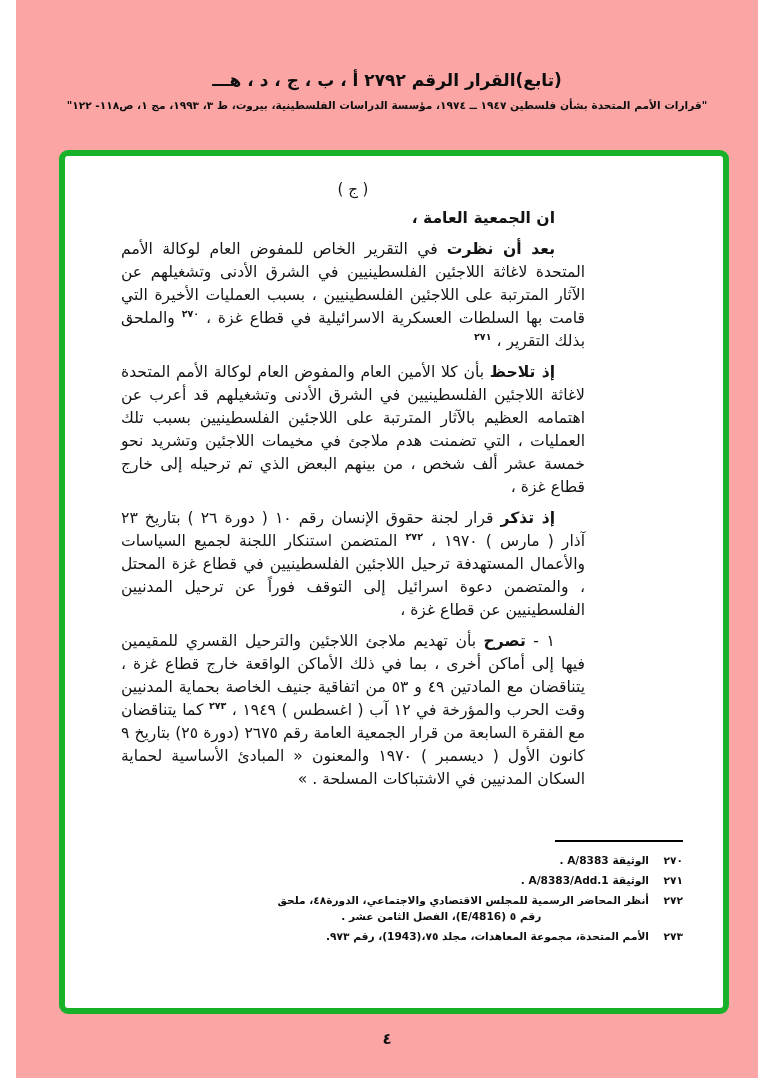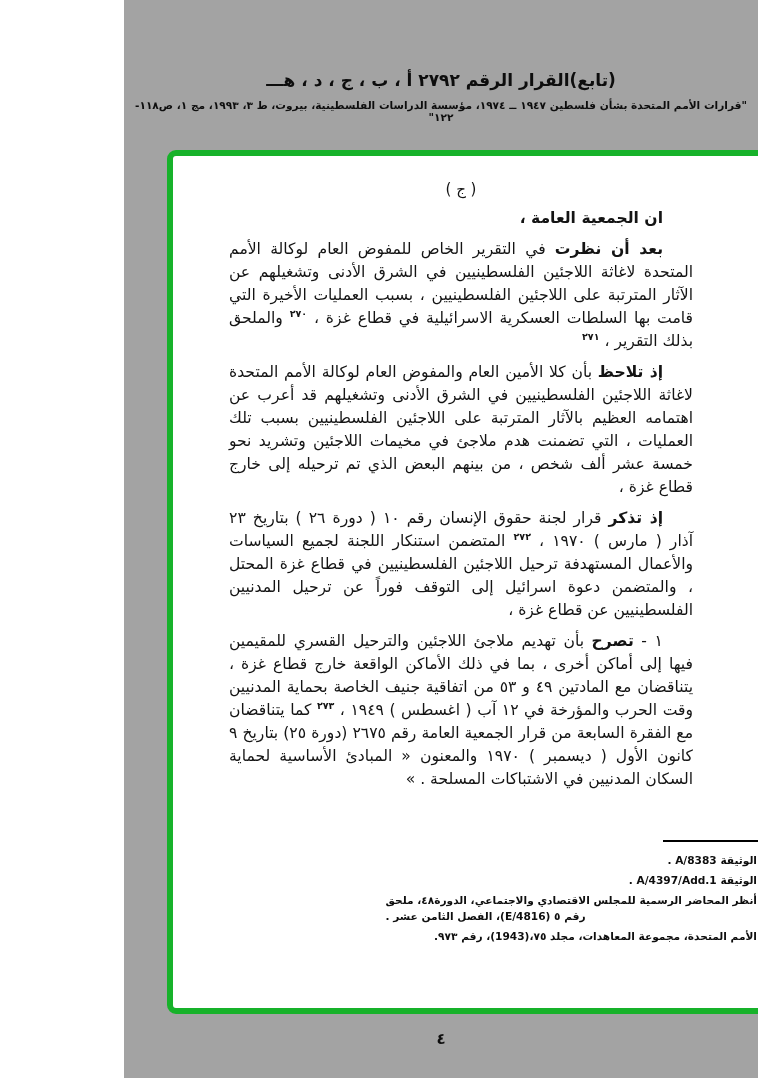--- a/index.html
+++ b/index.html
@@ -1,17 +1,17 @@
 <!DOCTYPE html>
 <html lang="ar" dir="rtl"><head>
 <meta charset="utf-8">
 <style>
   html,body{margin:0;padding:0;background:#ffffff;}
   body{font-family:"DejaVu Sans",sans-serif;color:#121212;}
-  #page{position:relative;width:634px;height:1078px;background:#a3a3a3;overflow:hidden;direction:rtl;}
+  #page{position:relative;width:742px;height:1078px;background:#fca5a5;overflow:hidden;direction:rtl;}
 
   
   .hdr{position:absolute;top:70px;left:0;right:0;text-align:center;}
   .hdr-title{font-size:17px;font-weight:bold;letter-spacing:.3px;color:#0d0d0d;}
   .hdr-cite{margin-top:9px;font-size:10.6px;font-weight:bold;color:#0d0d0d;}
 
   
   .frame{position:absolute;left:43px;top:150px;width:658px;height:852px;
          border:6px solid #17b22a;border-radius:9px;background:#ffffff;}
 
@@ -22,21 +22,21 @@
   .para.indent{text-indent:30px;}
   .para .b{font-weight:bold;}
   .para .sup{font-size:9.5px;vertical-align:super;line-height:0;font-weight:bold;}
 
   
   .footnotes{position:absolute;top:684px;right:40px;width:460px;}
   .fn-rule{width:128px;height:2px;background:#000;margin-bottom:10px;margin-right:0;margin-left:auto;
            margin-right:0;}
   .fn-row{display:flex;flex-direction:row;margin-bottom:4px;font-size:10.6px;line-height:16px;font-weight:bold;color:#0e0e0e;}
   .fn-num{flex:0 0 34px;text-align:right;}
-  .fn-text{text-align:left;}
+  .fn-text{text-align:center;}
   .fn-text .fn-line2{margin-right:44px;}
 
   .page-num{position:absolute;left:0;right:0;top:1030px;text-align:center;
             font-size:15px;font-weight:bold;color:#0d0d0d;}
 </style>
 </head>
 <body>
 
 <div id="page">
 
@@ -62,21 +62,21 @@
       <div id="fn-list">
           <div class="fn-row">
             <div class="fn-num">٢٧٠</div>
             <div class="fn-text">
               <div>الوثيقة A/8383 .</div>
             </div>
           </div>
           <div class="fn-row">
             <div class="fn-num">٢٧١</div>
             <div class="fn-text">
-              <div>الوثيقة A/4397/Add.1 .</div>
+              <div>الوثيقة A/8383/Add.1 .</div>
             </div>
           </div>
           <div class="fn-row">
             <div class="fn-num">٢٧٢</div>
             <div class="fn-text">
               <div>أنظر المحاضر الرسمية للمجلس الاقتصادي والاجتماعي، الدورة٤٨، ملحق</div>
               <div class="fn-line2">رقم ٥ (E/4816)، الفصل الثامن عشر .</div>
             </div>
           </div>
           <div class="fn-row">

